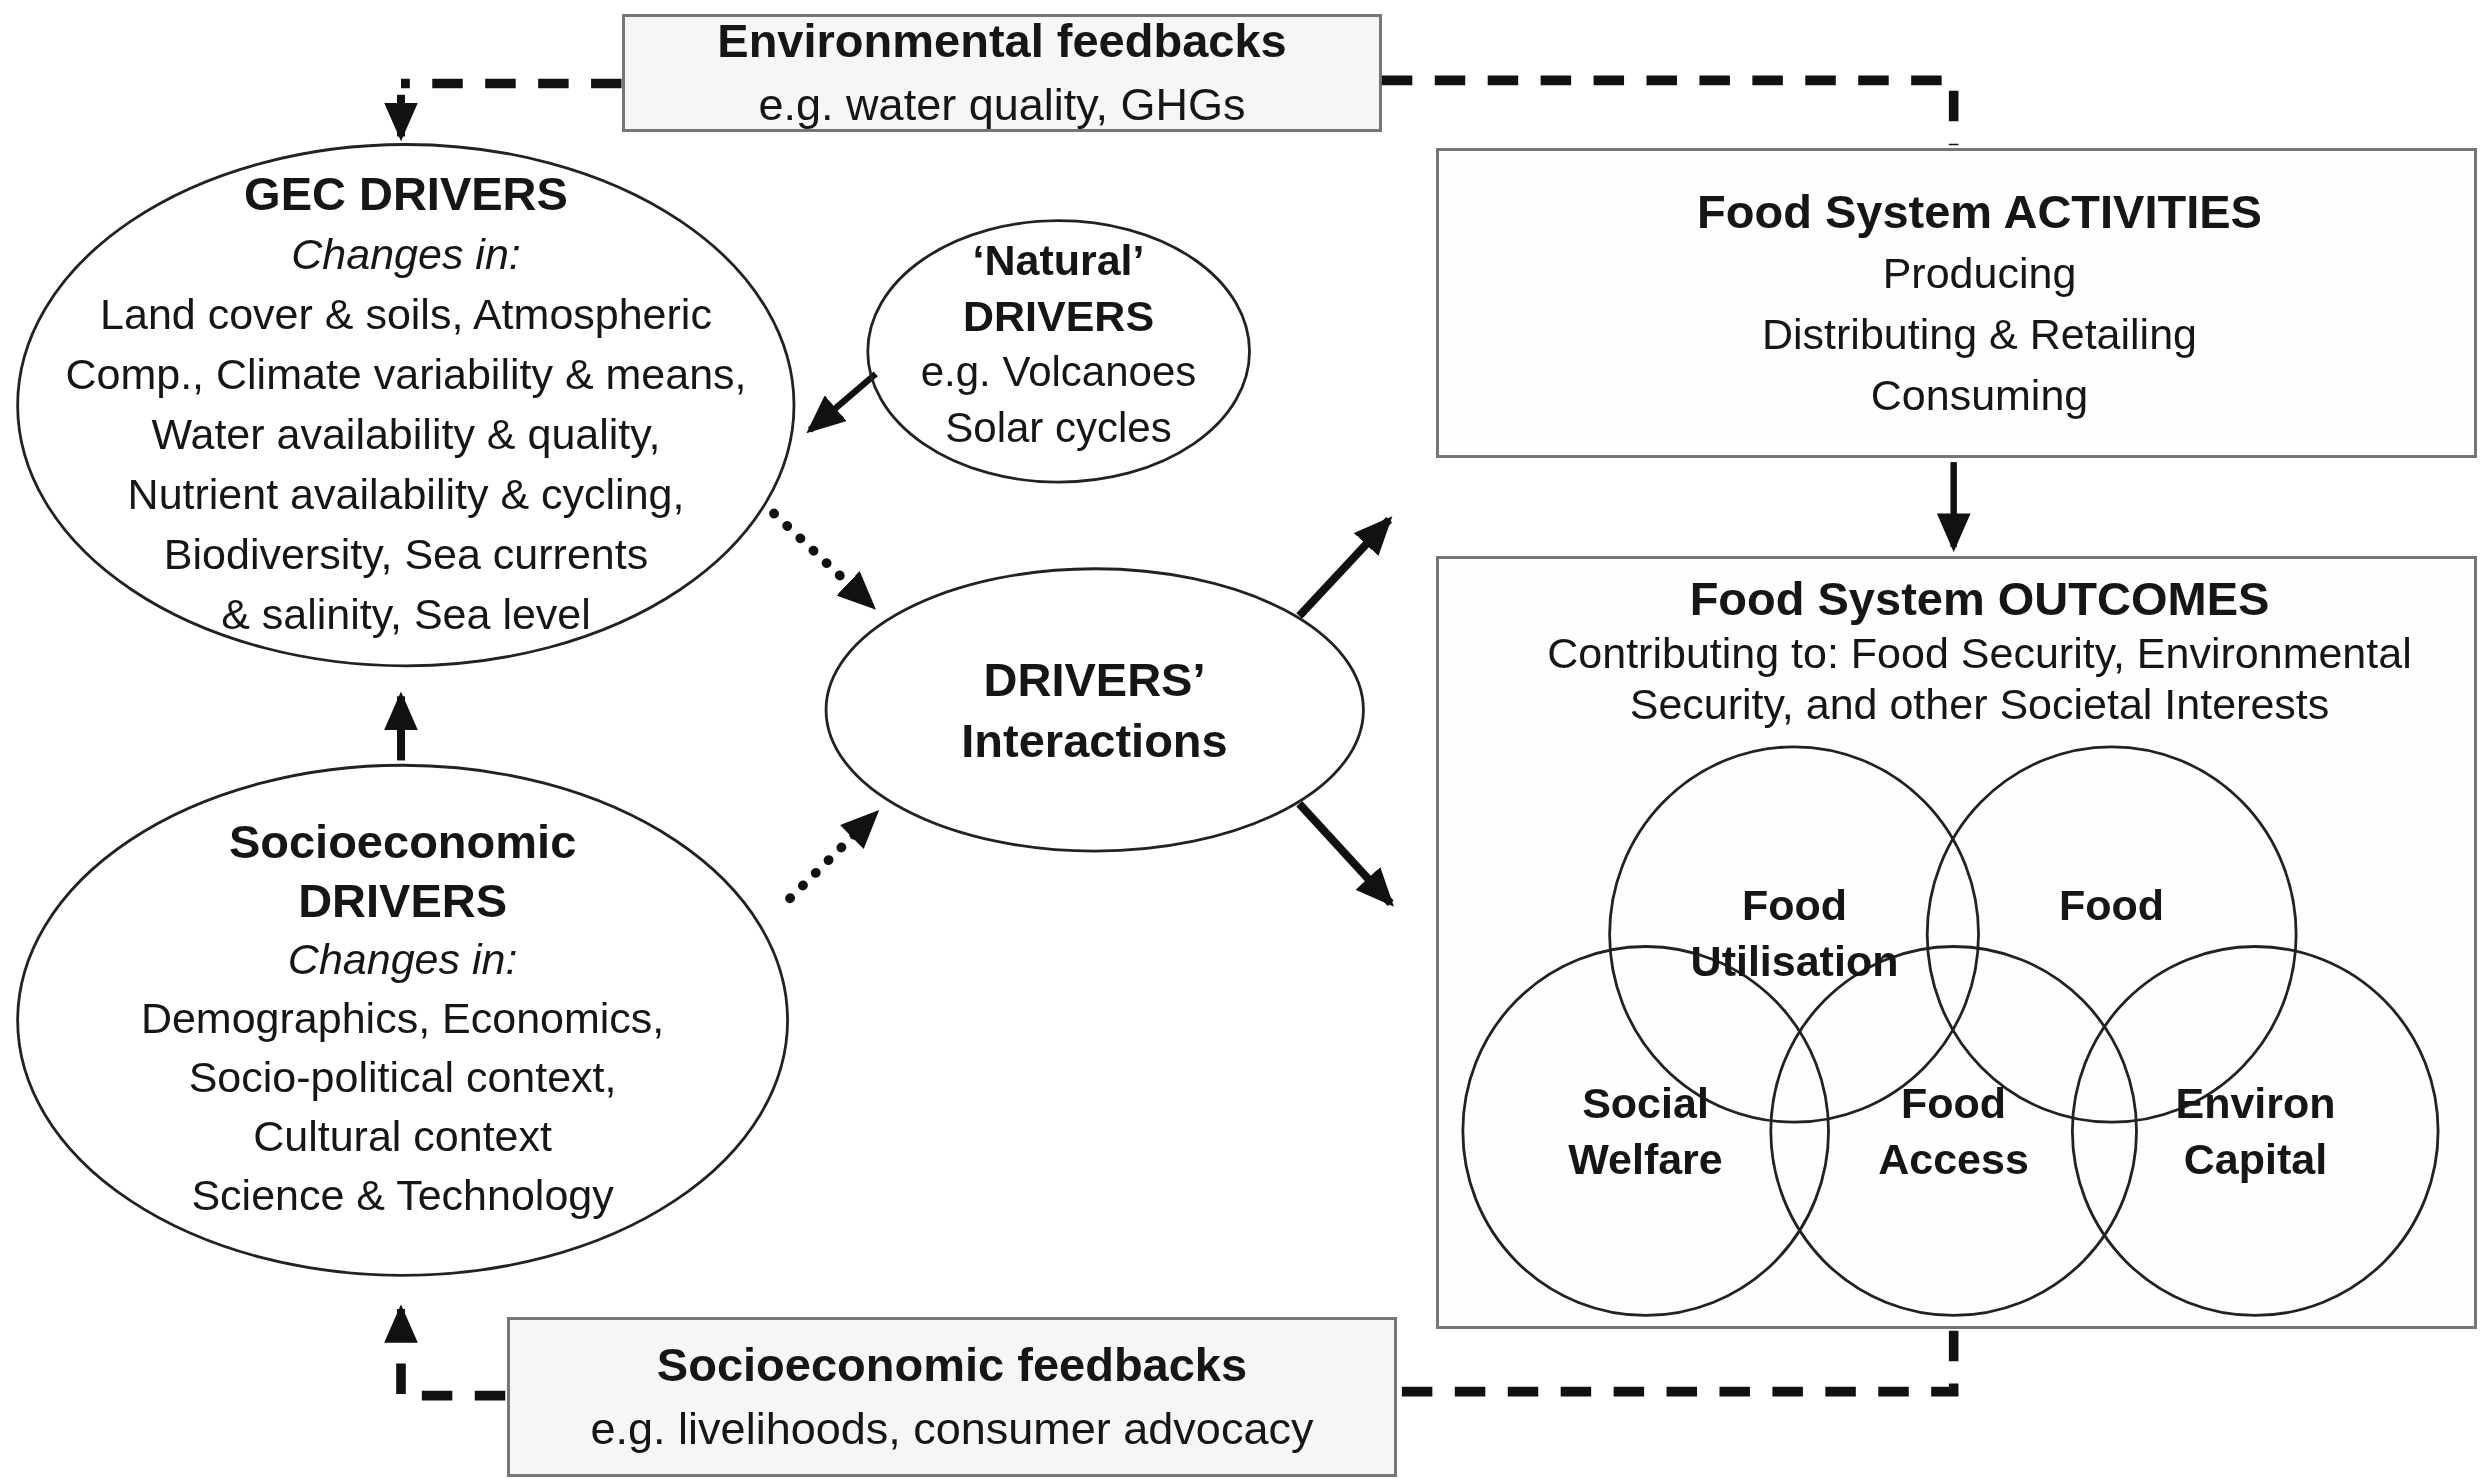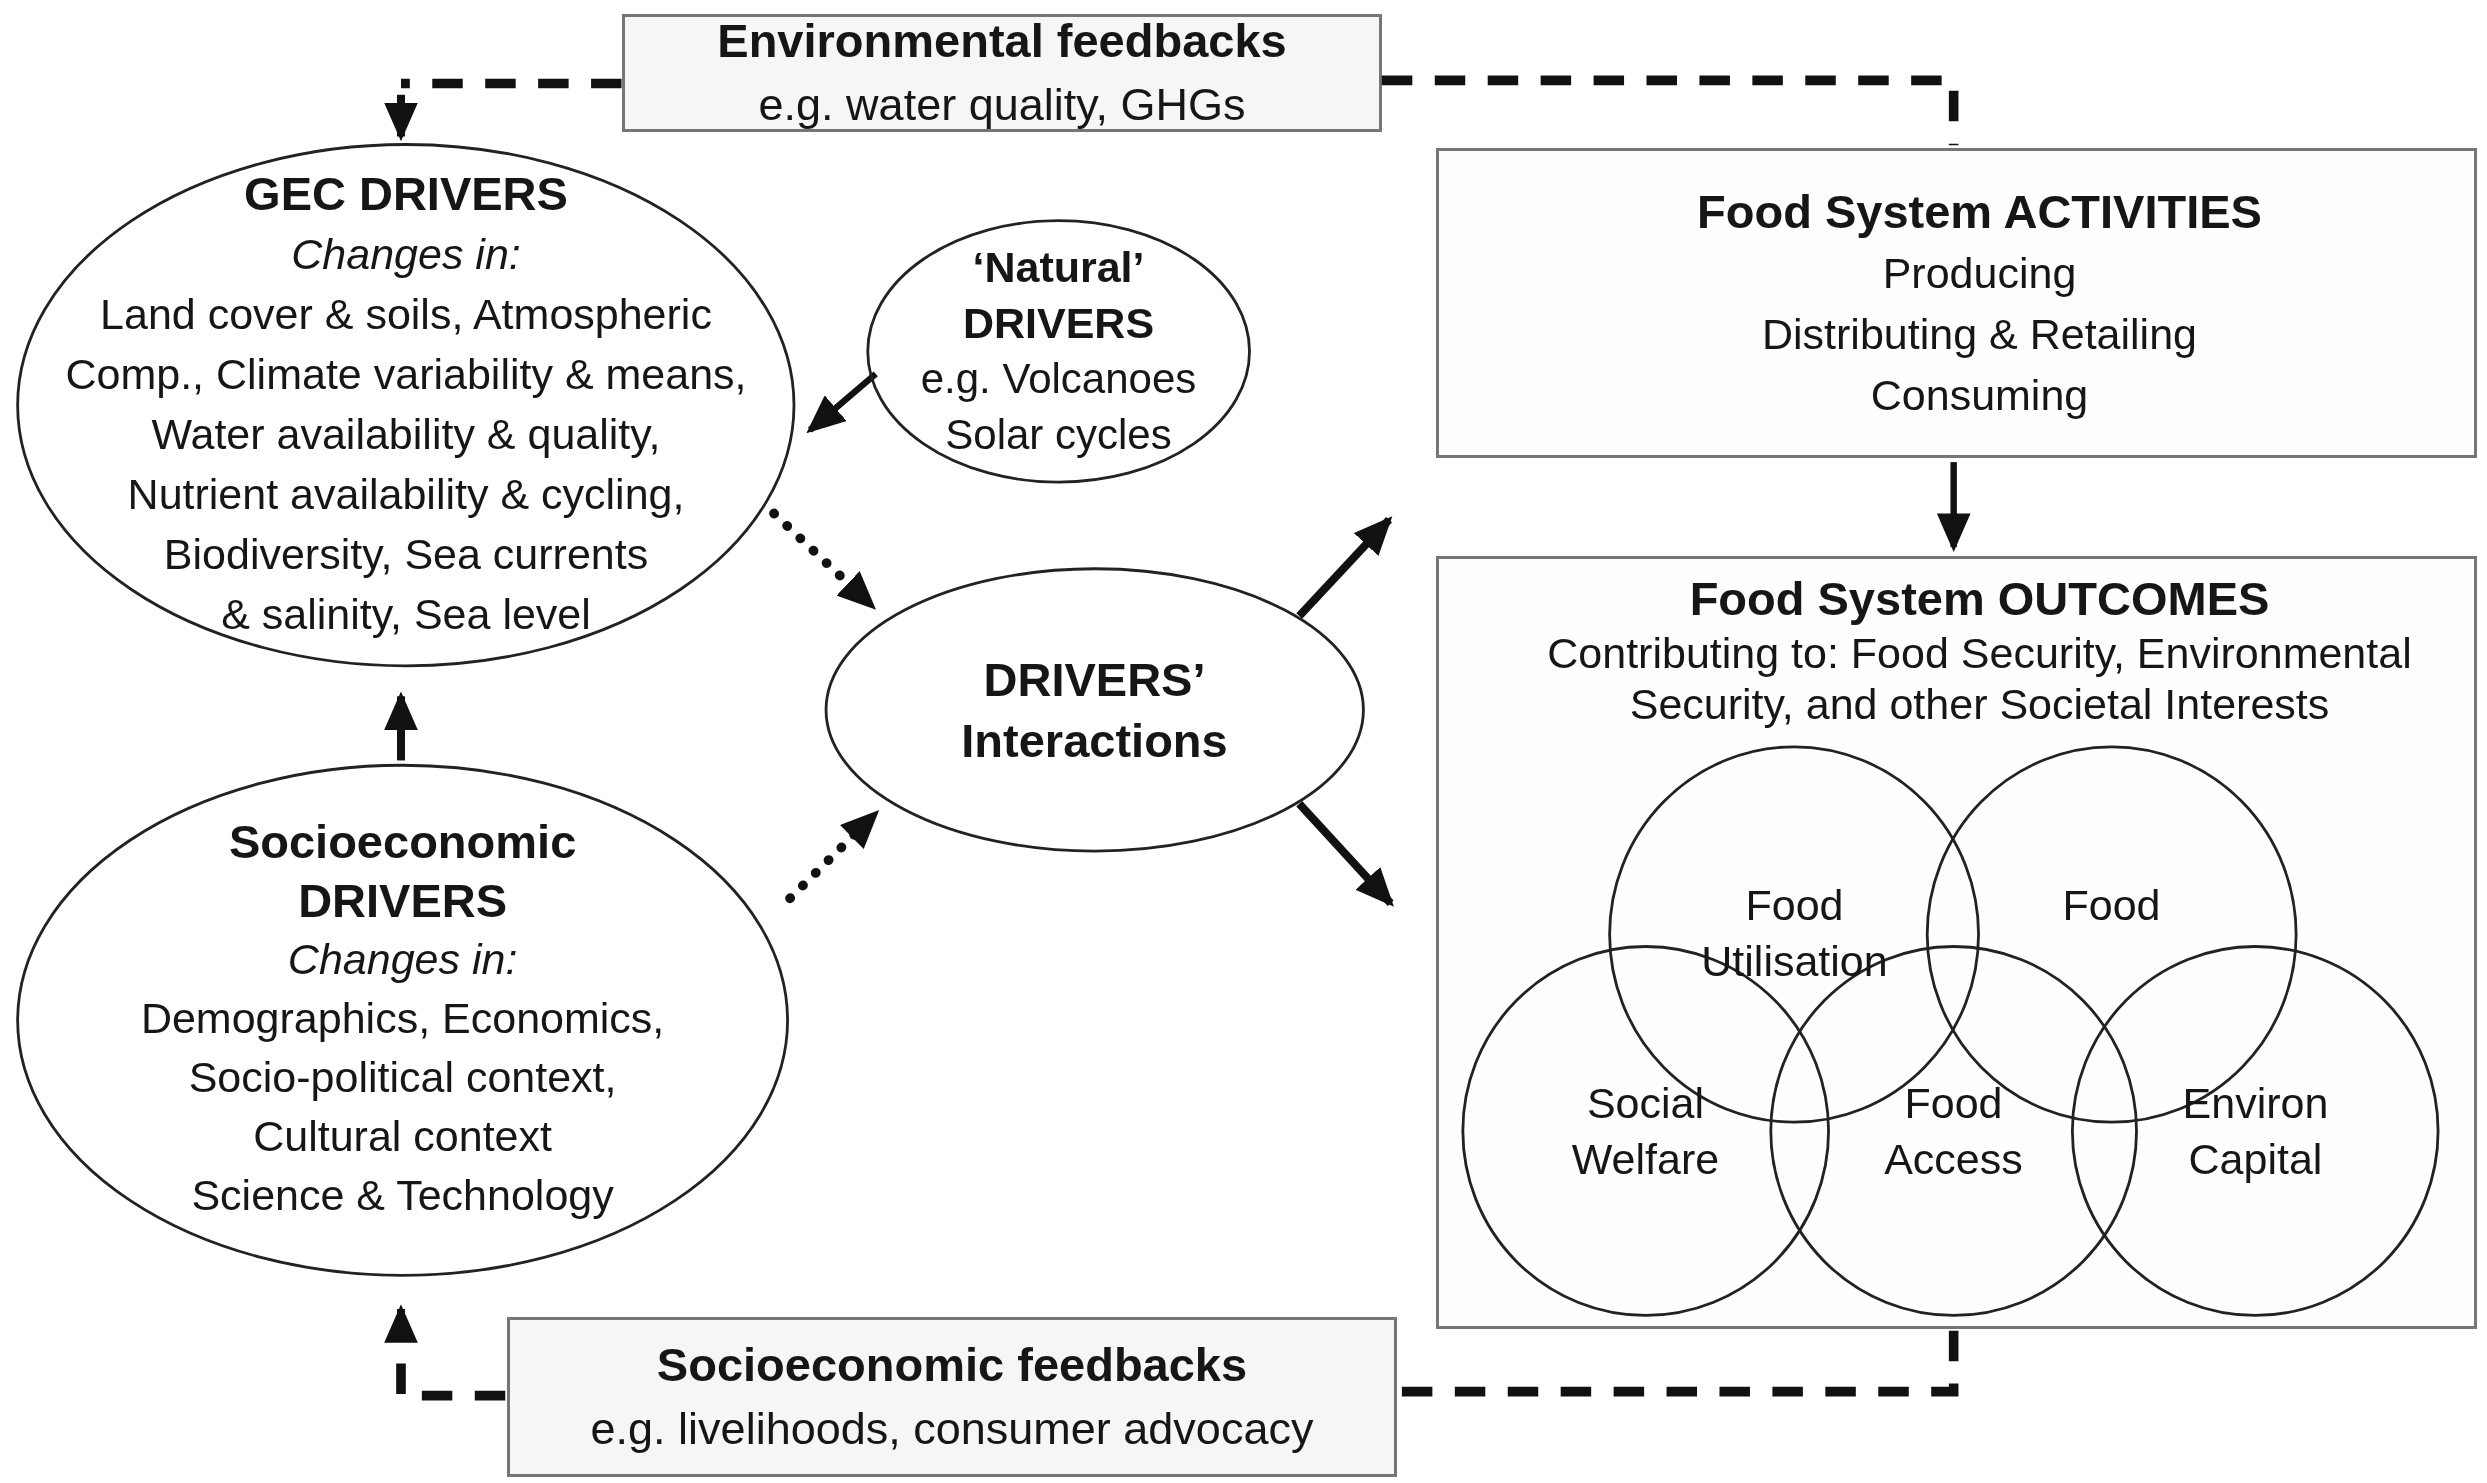--- a/index.html
+++ b/index.html
@@ -37,25 +37,25 @@
   .out-box .s { font-size:43px; line-height:51px; }
 
   .soc-box   { left:507px;  top:1317px; width:890px; height:160px; line-height:64px; }
   .soc-box .t { font-size:47px; }
   .soc-box .e { font-size:45px; }
 
   .gec-txt      { left:21px;   top:164px;  width:770px; font-size:43px; line-height:60px; }
   .gec-txt .t   { font-size:47px; }
   .socio-txt    { left:17.6px;   top:812px; width:770px; font-size:43px; line-height:59px; }
   .socio-txt .t { font-size:47px; }
-  .nat-txt      { left:874px; top:239px;  width:369px; font-size:42px; line-height:56px; }
+  .nat-txt      { left:874px; top:232px;  width:369px; font-size:42px; line-height:56px; }
   .nat-txt .t   { font-size:43px; }
   .int-txt      { left:894px; top:649px;  width:401px; font-size:47px; line-height:61px; font-weight:bold; }
 
-  .circle-label { width:369px; font-size:43px; line-height:56px; font-weight:normal; }
+  .circle-label { width:369px; font-size:43px; line-height:56px; font-weight:bold; }
   .cl-utilisation  { left:1610px; top:877px; }
   .cl-availability { left:1927px; top:877px; }
   .cl-welfare      { left:1461px; top:1075px; }
   .cl-access       { left:1769px; top:1075px; }
   .cl-capital      { left:2071px; top:1075px; }
 
   
   .solid { stroke:#111111; fill:none; }
   .dash  { stroke:#111111; fill:none; stroke-width:12; stroke-dasharray:38 28; }
   .dot   { stroke:#111111; fill:none; stroke-width:12; stroke-linecap:round; stroke-dasharray:0.5 22; }

